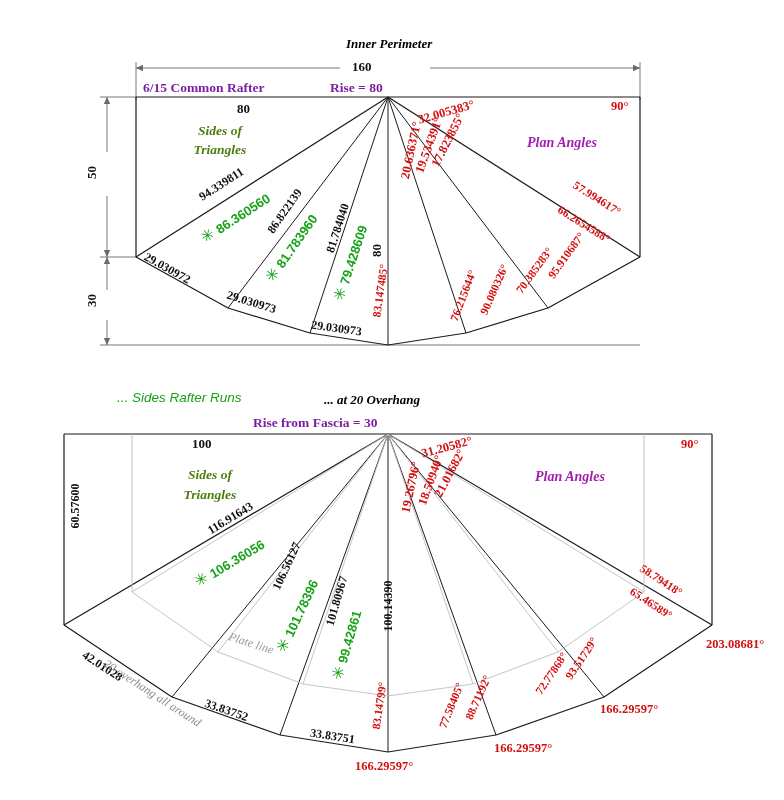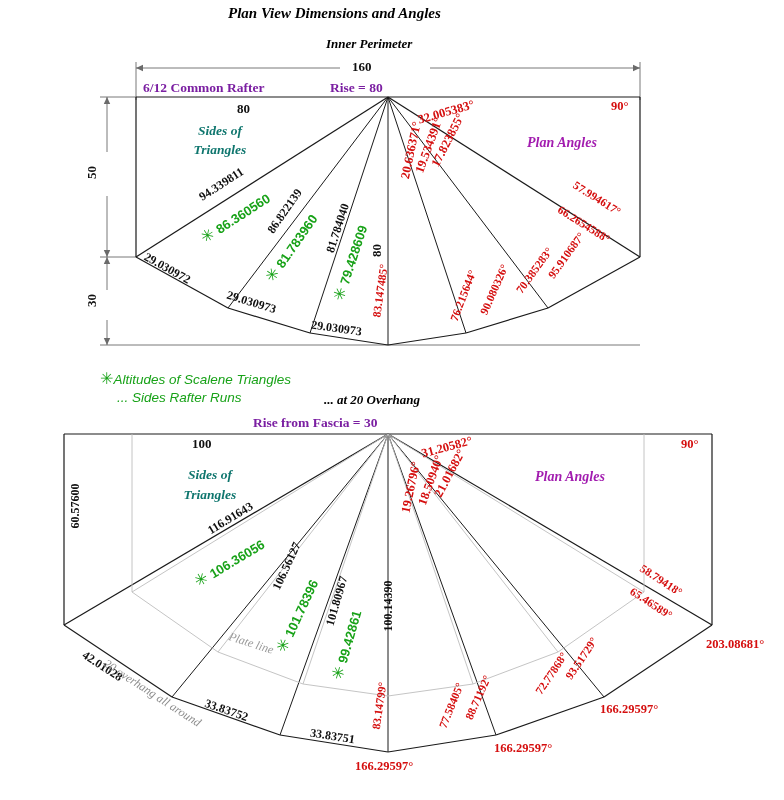--- a/index.html
+++ b/index.html
@@ -81,21 +81,21 @@
   }
   .purple {
     font-weight: bold;
     font-size: 13.5px;
     color: #7b1fa2;
   }
   .sidesof {
     font-weight: bold;
     font-style: italic;
     font-size: 13.5px;
-    color: #0f766e;
+    color: #4d7c0f;
     text-align: center;
   }
   .legend-green {
     color: #18a218;
     font-style: italic;
     font-size: 13.5px;
     font-family: "Liberation Sans", "DejaVu Sans", sans-serif;
     white-space: nowrap;
   }
   .legend-black {
@@ -215,26 +215,25 @@
         <line x1="473" y1="684" x2="558" y2="652"></line>
         <line x1="558" y1="652" x2="644" y2="592"></line>
         <line x1="388" y1="434" x2="218" y2="652"></line>
         <line x1="388" y1="434" x2="303" y2="684"></line>
         <line x1="388" y1="434" x2="473" y2="684"></line>
         <line x1="388" y1="434" x2="558" y2="652"></line>
       </g>
     </g>
   </svg>
 
-  <div class="lbl title" style="left:228px; top:6px;">Plan View Dimensions and Angles</div>
-  <div class="lbl subtitle" style="left:326px; top:37px;">Inner Perimeter</div>
+  <div class="lbl subtitle" style="left:346px; top:37px;">Inner Perimeter</div>
 
   <div class="lbl blacknum" style="left:352px; top:60px;">160</div>
 
-  <div class="lbl purple" style="left:143px; top:81px;">6/12 Common Rafter</div>
+  <div class="lbl purple" style="left:143px; top:81px;">6/15 Common Rafter</div>
   <div class="lbl purple" style="left:330px; top:81px;">Rise = 80</div>
 
   <div class="lbl blacknum" style="left:85px; top:166px; transform:rotate(-90deg);">50</div>
   <div class="lbl blacknum" style="left:85px; top:294px; transform:rotate(-90deg);">30</div>
 
   <div class="lbl blacknum" style="left:237px; top:102px;">80</div>
   <div class="lbl blacknum" style="left:370px; top:244px; transform:rotate(-90deg);">80</div>
 
   <div class="lbl sidesof" style="left:170px; top:124px; width:100px;">Sides of</div>
   <div class="lbl sidesof" style="left:170px; top:143px; width:100px;">Triangles</div>
@@ -270,23 +269,20 @@
 
   <div class="lbl rednum-sm" style="left:354px; top:285px; transform:rotate(-82deg);">83.147485°</div>
   <div class="lbl rednum-sm" style="left:437px; top:290px; transform:rotate(-69deg);">76.215644°</div>
   <div class="lbl rednum-sm" style="left:468px; top:284px; transform:rotate(-66deg);">90.080326°</div>
   <div class="lbl rednum-sm" style="left:508px; top:265px; transform:rotate(-54deg);">70.385283°</div>
   <div class="lbl rednum-sm" style="left:540px; top:250px; transform:rotate(-54deg);">95.910687°</div>
 
   <div class="lbl rednum-sm" style="left:570px; top:193px; transform:rotate(32deg);">57.994617°</div>
   <div class="lbl rednum-sm" style="left:554px; top:219px; transform:rotate(32deg);">66.2654588°</div>
 
-  <div class="lbl" style="left:100px; top:371px;">
-    <span class="star">✳</span><span class="legend-green">Altitudes of Scalene Triangles</span>
-  </div>
   <div class="lbl legend-green" style="left:117px; top:391px;">... Sides Rafter Runs</div>
   <div class="lbl legend-black" style="left:324px; top:393px;">... at 20 Overhang</div>
 
   <div class="lbl purple" style="left:253px; top:416px;">Rise from Fascia = 30</div>
 
   <div class="lbl blacknum" style="left:192px; top:437px;">100</div>
 
   <div class="lbl blacknum-sm" style="left:52px; top:500px; transform:rotate(-90deg);">60.57600</div>
 
   <div class="lbl blacknum-sm" style="left:362px; top:600px; transform:rotate(-90deg);">100.14390</div>

